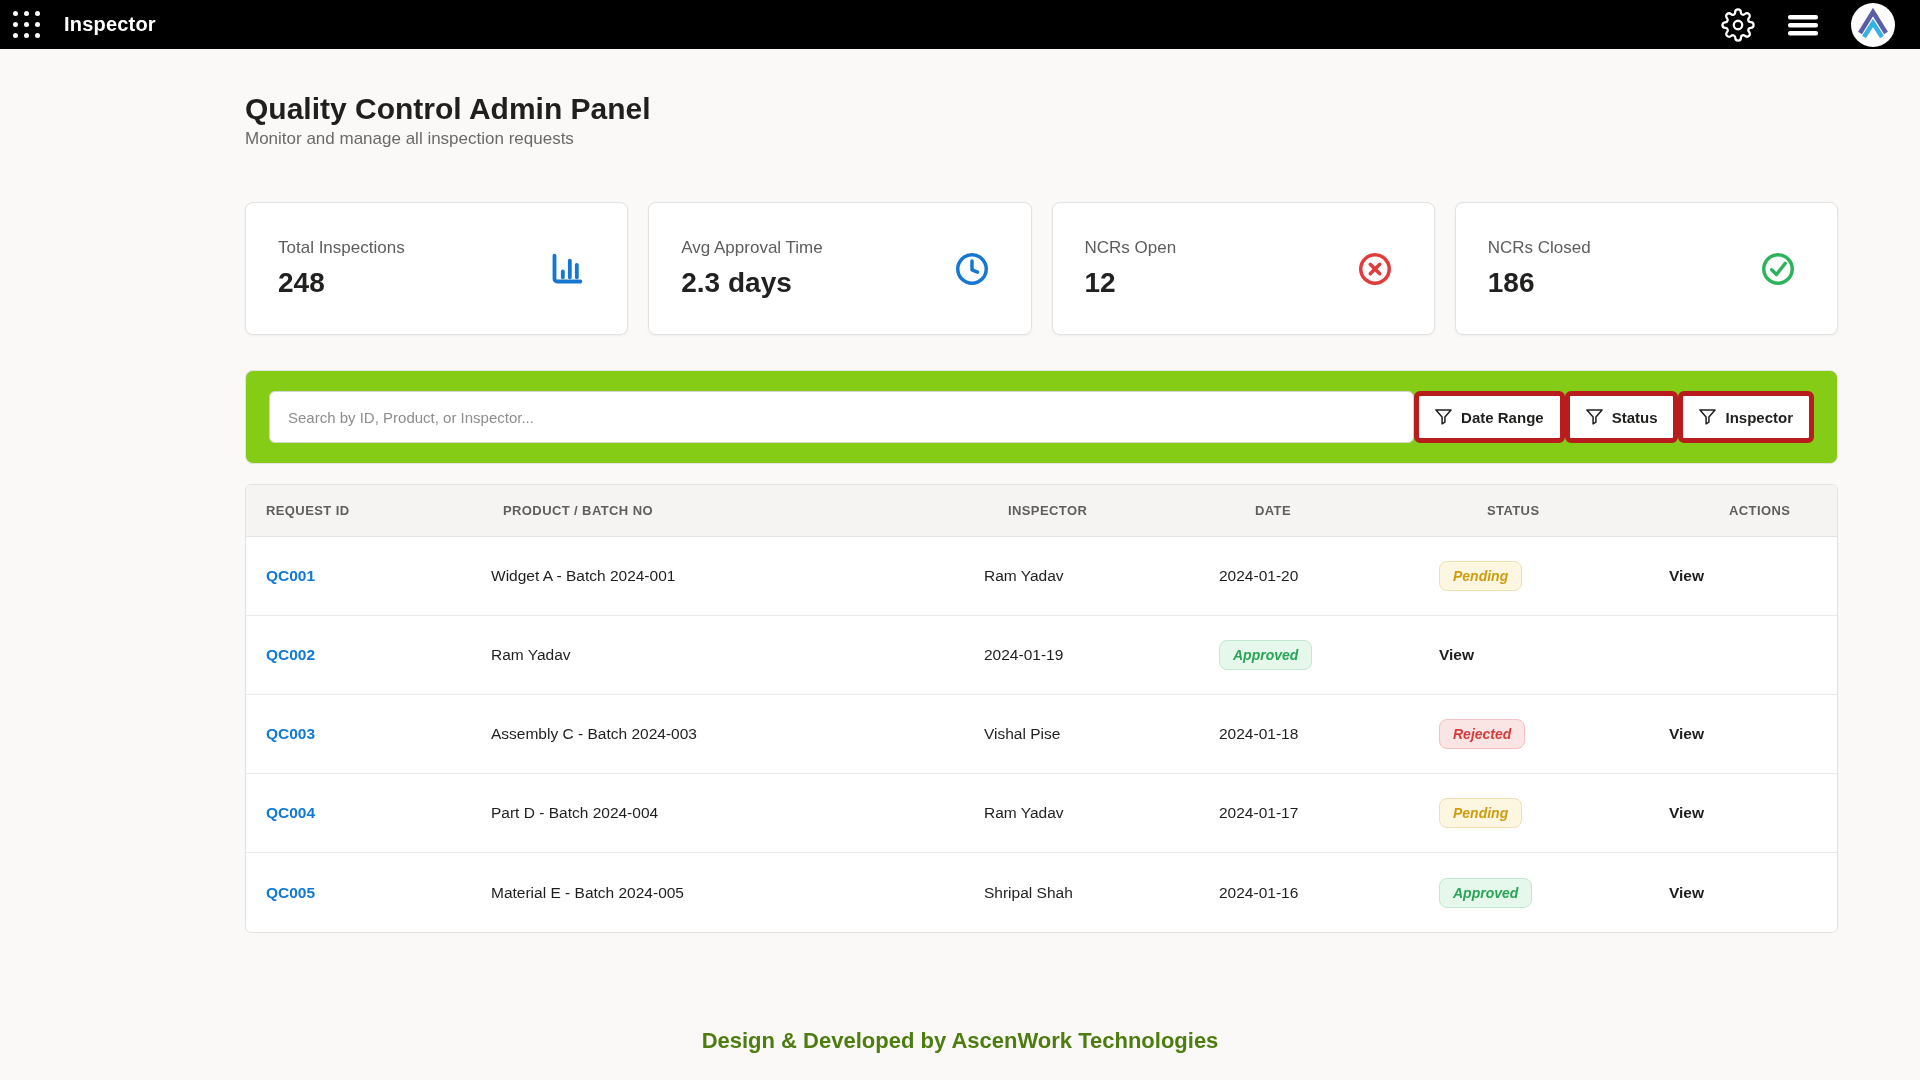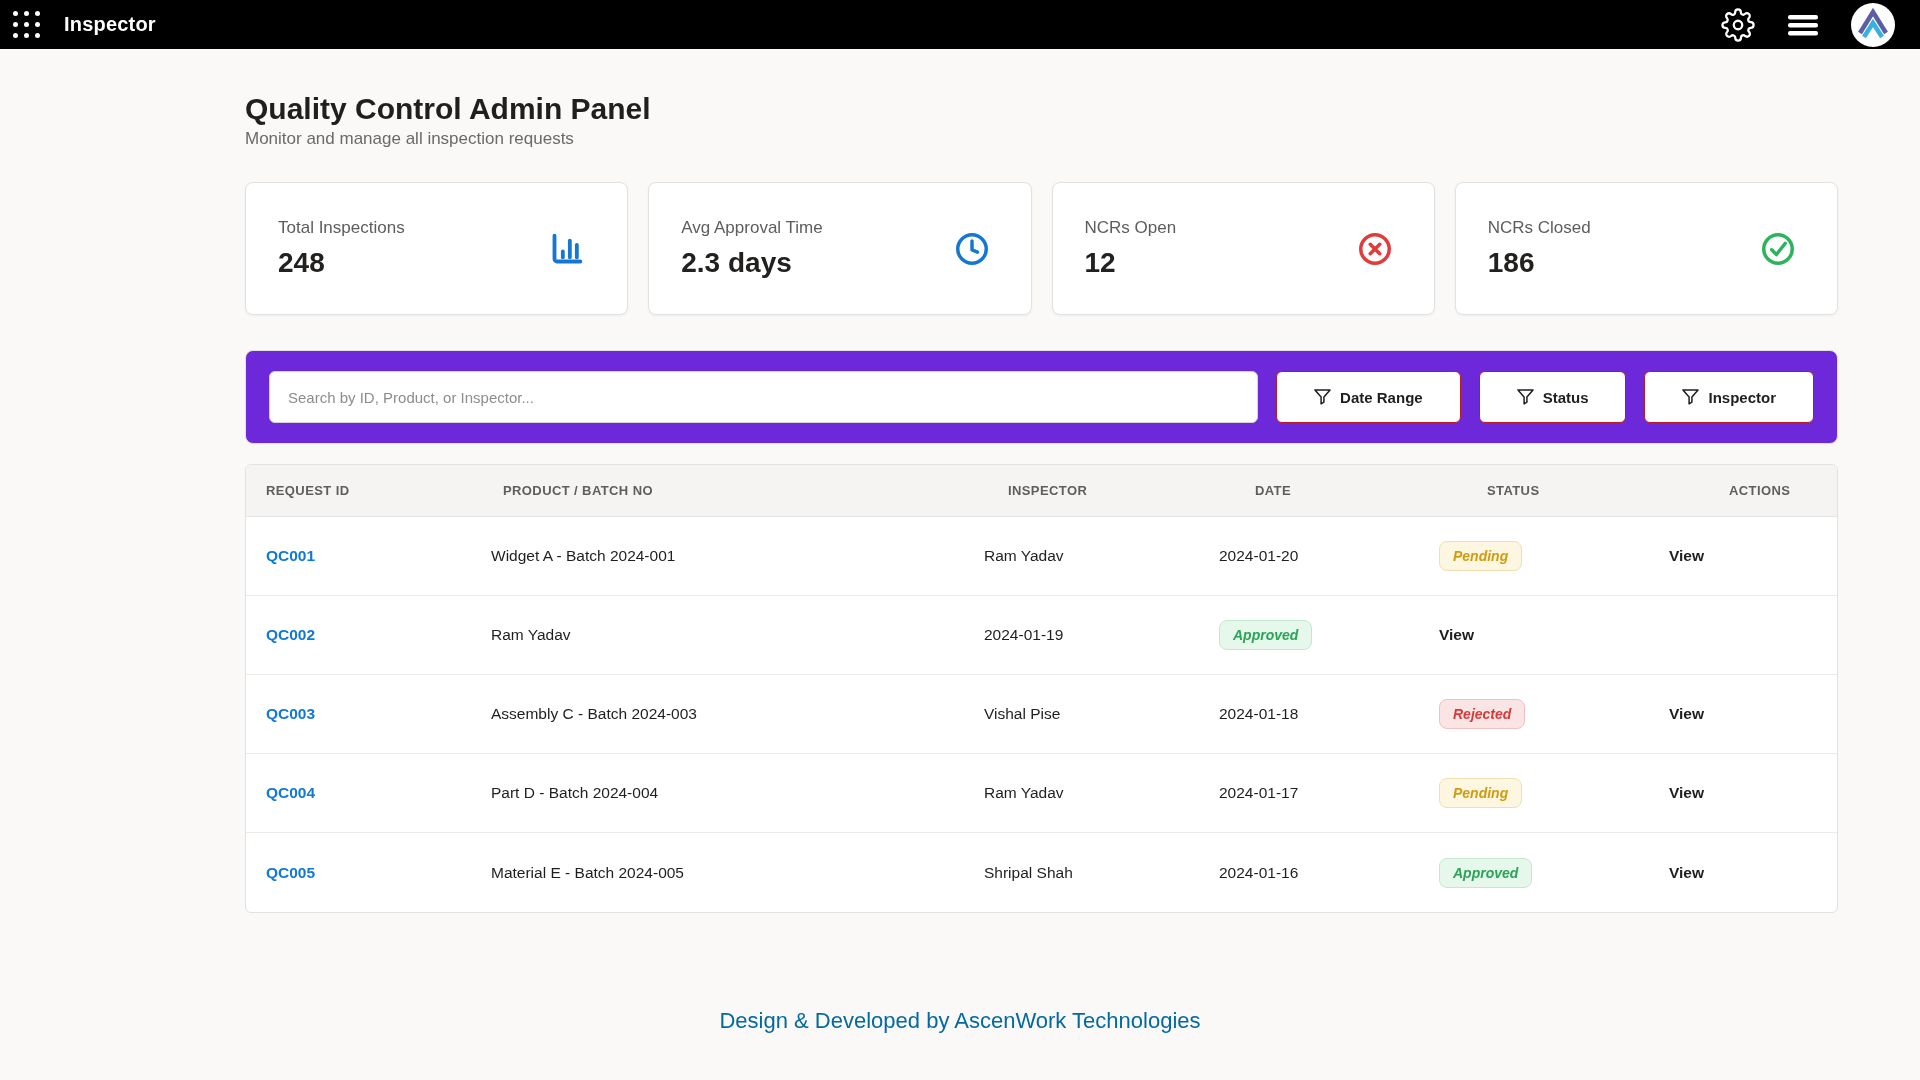--- a/index.html
+++ b/index.html
@@ -26,51 +26,51 @@
   .top-search input::placeholder { color:#8a8a8a; opacity:1; }
   .top-right { margin-left:auto; display:flex; align-items:center; gap:33px; padding-right:25px; }
   .icon-btn { background:none; border:0; padding:0; cursor:pointer; display:grid; place-items:center; }
   .avatar { width:44px; height:44px; border-radius:50%; background:#fff; display:grid; place-items:center; cursor:pointer; }
 
   
   main { margin-left:245px; width:1593px; }
   .page-title { margin:43px 0 0; font-size:30px; font-weight:bold; color:#201f1e; }
   .page-subtitle { margin-top:3px; font-size:17px; color:#6b6a67; }
 
-  .stats { display:flex; gap:20px; margin-top:33px; }
+  .stats { display:flex; gap:20px; margin-top:53px; }
   .stat-card { flex:1; height:133px; background:#fff; border:1px solid #e4e2e0; border-radius:8px;
     display:flex; align-items:center; justify-content:space-between; padding:0 40px 0 32px;
     box-shadow:0 1px 3px rgba(0,0,0,.05); }
   .stat-label { font-size:17px; color:#5f5d5b; }
   .stat-value { font-size:28px; font-weight:bold; color:#222120; margin-top:9px; }
 
-  .filterbar { margin-top:35px; background:#6d28d9; border:1px solid #e4e2e0; border-radius:8px;
-    height:94px; display:flex; align-items:center; gap:18px; padding:0 23px; }
+  .filterbar { margin-top:35px; background:#84cc16; border:1px solid #e4e2e0; border-radius:8px;
+    height:94px; display:flex; align-items:center; padding:0 23px; }
   .filter-search { flex:1; height:52px; border:1px solid #d6d4d2; border-radius:6px;
     padding:0 18px; font-size:15px; color:#333; font-family:inherit; outline:none; background:#fff; }
   .filter-search::placeholder { color:#8f8d8b; opacity:1; }
-  .filter-btn { height:52px; border:1px solid #b91c1c; background:#fff; border-radius:6px;
-    display:flex; align-items:center; gap:9px; padding:0 37px; font-size:15px; font-weight:bold;
+  .filter-btn { height:52px; border:5px solid #b91c1c; background:#fff; border-radius:6px;
+    display:flex; align-items:center; gap:9px; padding:0 16px; font-size:15px; font-weight:bold;
     color:#201f1e; font-family:inherit; cursor:pointer; white-space:nowrap; }
 
   .table { margin-top:20px; background:#fff; border:1px solid #e4e2e0; border-radius:6px; overflow:hidden; }
   .tr { display:grid; grid-template-columns:225px 493px 235px 220px 230px 1fr;
     align-items:center; padding-left:20px; }
   .thead { background:#f5f4f2; height:52px; border-bottom:1px solid #e7e5e3;gap:12px; }
   .th { font-size:13px; font-weight:bold; color:#605e5c; letter-spacing:.4px; }
   .trow { height:79px; border-bottom:1px solid #ecebe9; }
   .trow:last-child { border-bottom:0; }
   .cell { font-size:15.5px; color:#201f1e; }
   .cell-id { color:#1079d8; font-weight:bold; font-size:15.5px; cursor:pointer; }
   .badge { display:inline-block; padding:6px 13px; border-radius:8px; font-size:14px;
     font-weight:bold; border:1px solid transparent;font-style:italic; }
   .cell-view { font-weight:bold; font-size:15.5px; color:#201f1e; cursor:pointer; }
 
   footer { margin-top:95px; width:1920px; text-align:center; }
-  .footer-text { font-size:22px; font-weight:normal; color:#0369a1; }
+  .footer-text { font-size:22px; font-weight:bold; color:#4d7c0f; }
 
   svg { display:block; }
 </style>
 </head>
 <body>
 
 <header class="topbar">
   <div class="waffle">
     <div class="waffle-grid">
       <i></i>

